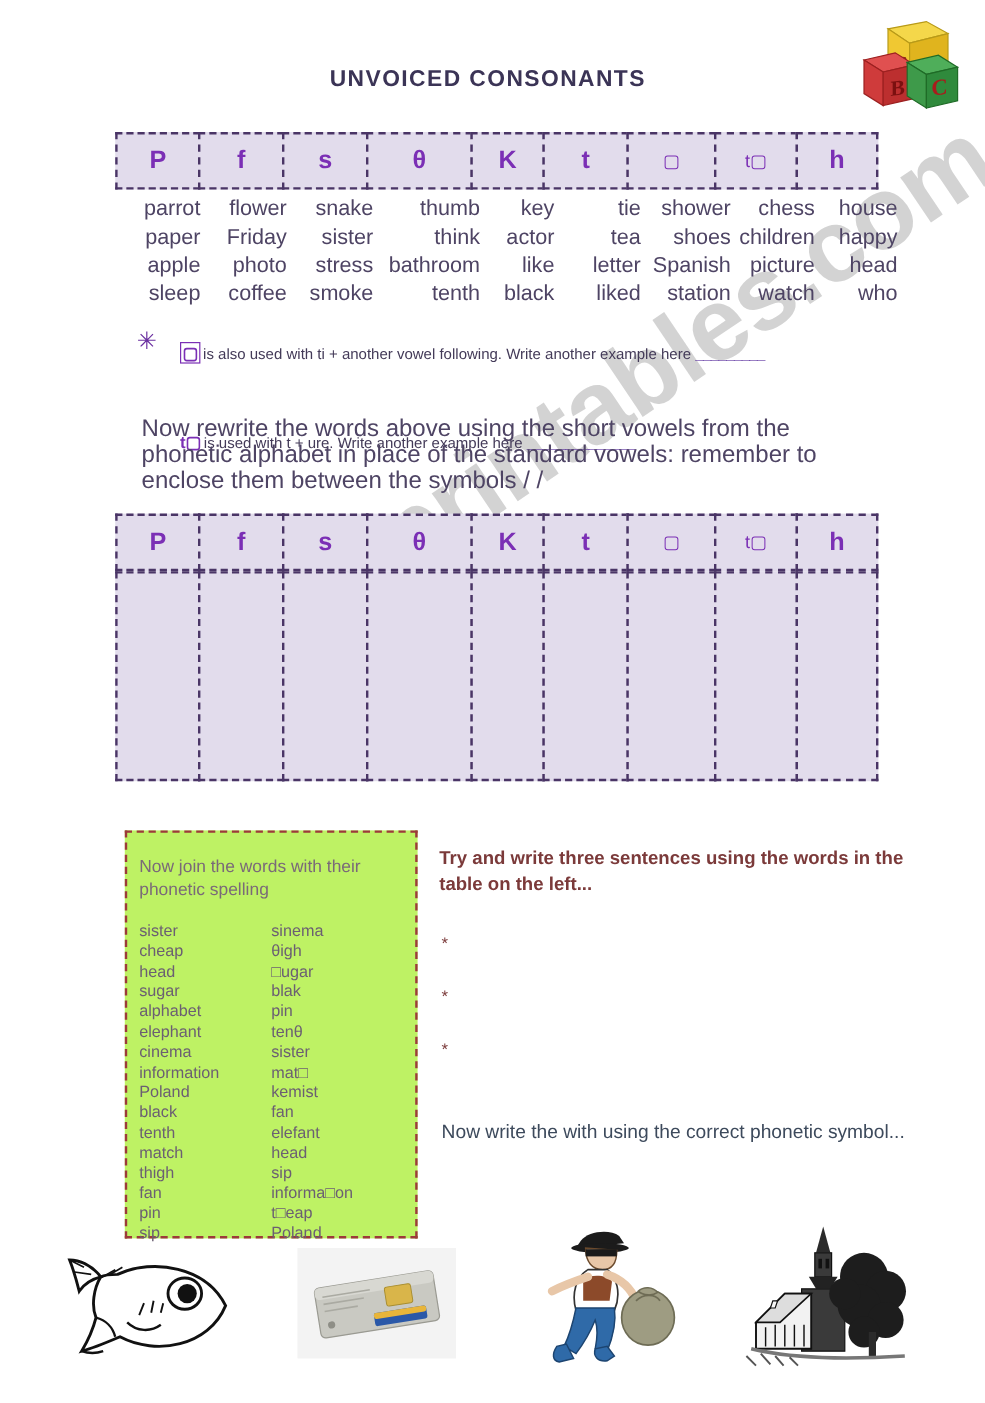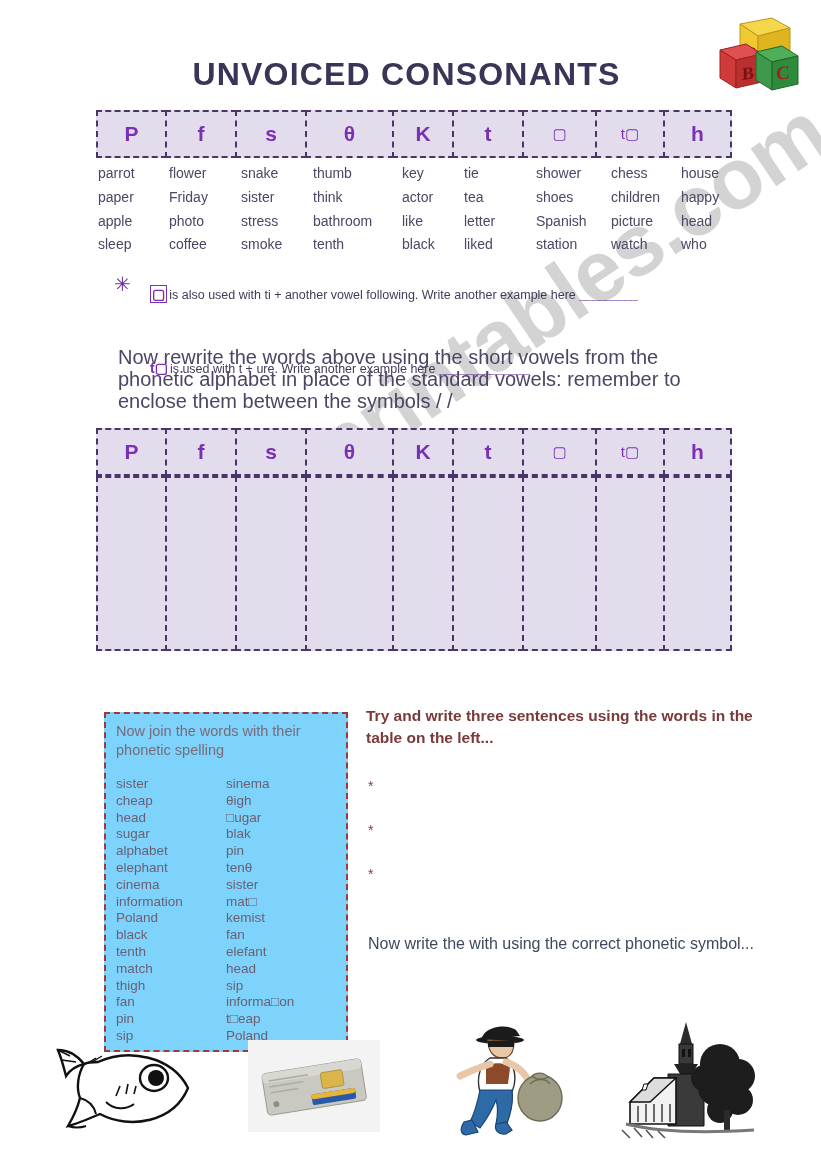--- a/index.html
+++ b/index.html
@@ -44,21 +44,21 @@
     top: 14px;
     width: 90px;
     height: 82px;
   }
   .page-title {
     position: absolute;
     left: 0;
     top: 56px;
     width: 813px;
     text-align: center;
-    font-size: 32px;
+    font-size: 19px;
     font-weight: bold;
     letter-spacing: 1.2px;
     color: #3b3456;
   }
 
   
   .table-wrap {
     position: absolute;
   }
   .hdr-row {
@@ -84,23 +84,24 @@
   .words-row {
     display: flex;
     padding-top: 4px;
   }
   .word-col {
     box-sizing: border-box;
     padding-left: 2px;
   }
   .word-col div {
     color: #4e4464;
-    font-size: 14px;
+    font-size: 18px;
     line-height: 23.8px;
     white-space: nowrap;
+    text-align: right;
   }
   .blank-row {
     display: flex;
   }
   .blank-cell {
     background: #e2dcec;
     border: 2px dashed #4a3566;
     box-sizing: border-box;
     height: 175px;
     margin-right: -2px;
@@ -147,25 +148,24 @@
     color: #4e4464;
   }
 
   
   .pink-box {
     position: absolute;
     left: 104px;
     top: 692px;
     width: 244px;
     height: 340px;
-    background: #7dd3fc;
+    background: #bef264;
     border: 2px dashed #9c3a3a;
     box-sizing: border-box;
-    padding: 8px 10px 0 10px;
-    margin-top: 20px;
+    padding: 20px 10px 0 10px;
   }
   .pink-title {
     color: #7a6a78;
     font-size: 14.5px;
     line-height: 19px;
     margin-bottom: 16px;
   }
   .pink-cols {
     display: flex;
   }

